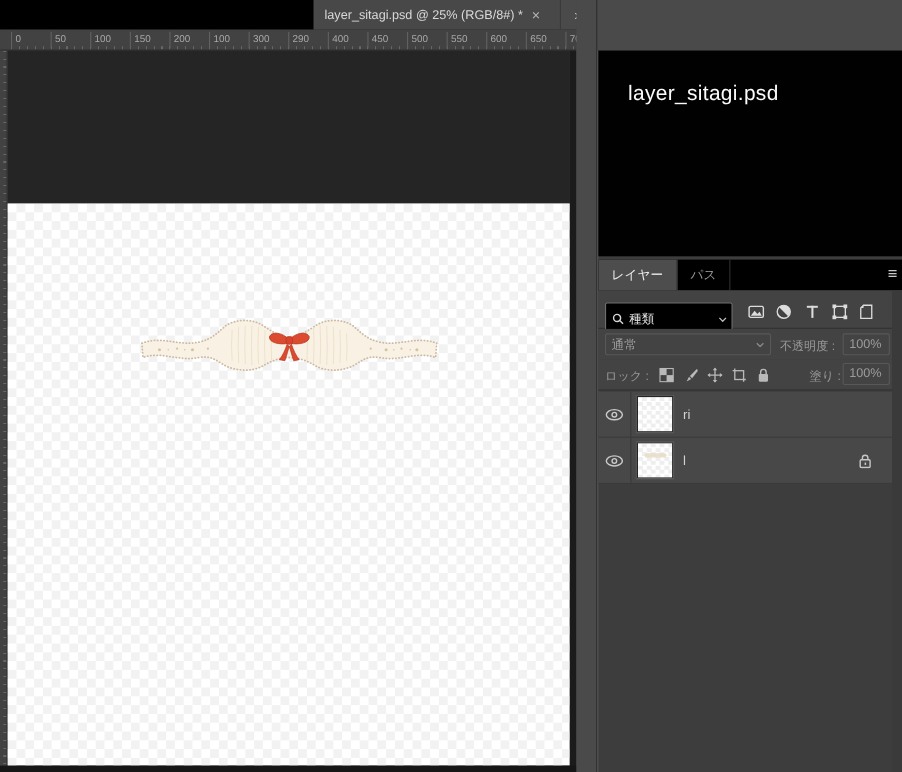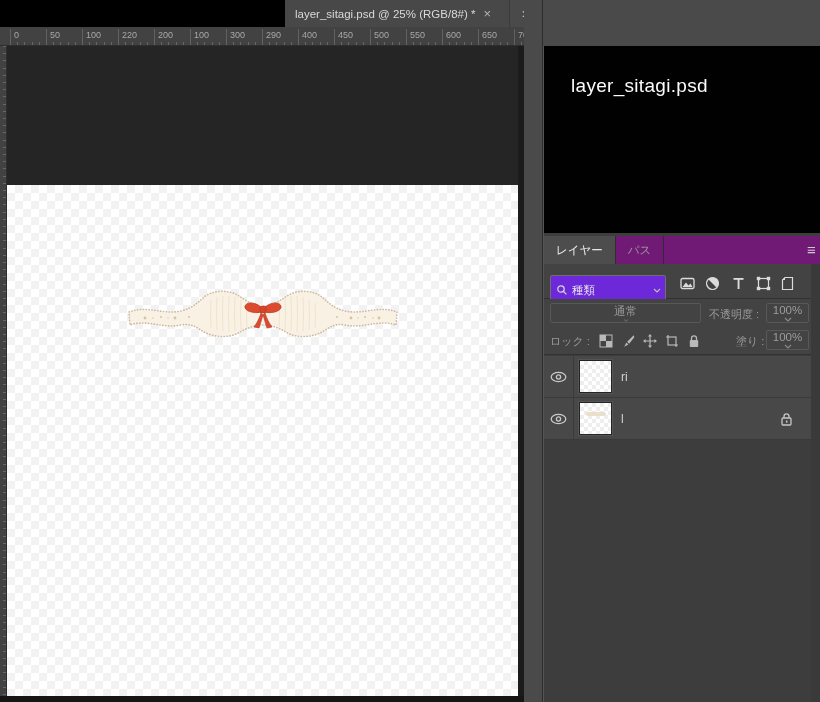--- a/index.html
+++ b/index.html
@@ -34,38 +34,38 @@
   #edge-right { left:518px; top:46px; width:6px; height:656px; background:#1b1b1b; }
   #edge-bottom { left:0; top:696px; width:524px; height:6px; background:#161616; }
   #gutter { left:524px; top:0; width:19px; height:702px; background:#4a4a4a;
             border-right:1px solid #2d2d2d; }
 
   
   #rpanel { left:543px; top:0; width:277px; height:702px; background:#3d3d3d; border-left:1px solid #555;margin-top:46px; }
   #preview-win { left:0; top:0; width:277px; height:187px; background:#010101; }
   #preview-title { left:27px; top:29px; font-size:19px; color:#fbfbfb; letter-spacing:.3px; }
 
-  #ptabs { left:0; top:190px; width:277px; height:28px; background:#701a75; display:flex; }
+  #ptabs { left:0; top:190px; width:277px; height:28px; background:#000000; display:flex; }
   .ptab { height:28px; display:flex; align-items:center; justify-content:center;
           font-size:11.5px; color:#9b9b9b; border-right:1px solid #2e2e2e; padding:0 12px; }
   .ptab.active { background:#4d4d4d; color:#ececec; }
   #panel-menu { left:263px; top:195px; color:#c9c9c9; font-size:15px; }
 
   #row-filter { left:0; top:218px; width:277px; height:35px; background:#434343;
                 border-bottom:1px solid #313131; }
-  #search-box { left:6px; top:11px; width:116px; height:30px; background:#6d28d9;
+  #search-box { left:6px; top:11px; width:116px; height:30px; background:#000000;
                 border:1px solid #6e6e6e; border-radius:2px; display:flex; align-items:center; }
   #search-box .lbl { font-size:11.5px; color:#e6e6e6; margin-left:4px; }
   .chev { width:8px; height:5px; }
   .ficon { position:absolute; top:12px; width:15px; height:15px; }
 
   #row-blend { left:0; top:253px; width:277px; height:28px; background:#434343; }
   .ddl { position:absolute; background:#434343; border:1px solid #585858; border-radius:2px;
          height:20px; display:flex; align-items:center; justify-content:space-between;
-         font-size:11.5px; color:#9c9c9c; padding:0 5px;flex-direction:column; }
+         font-size:11.5px; color:#9c9c9c; padding:0 5px; }
   .glabel { position:absolute; font-size:11px; color:#999; }
 
   #row-lock { left:0; top:281px; width:277px; height:28px; background:#434343;
               border-bottom:1px solid #313131; }
   .licon { position:absolute; top:7px; width:14px; height:14px; }
 
   #layer-list { left:0; top:310px; width:267px; }
   .lrow { position:relative; width:267px; height:42px; background:#484848;
           border-bottom:1px solid #3a3a3a; }
   .eyecell { position:absolute; left:0; top:0; width:30px; height:42px;
@@ -89,21 +89,21 @@
   <div class="abs" id="doc-tab">
     <span class="title">layer_sitagi.psd @ 25% (RGB/8#) *</span>
     <span class="close">×</span>
   </div>
   <div class="abs" id="tab-overflow">»</div>
 
   <div class="abs" id="ruler-h">
     <span class="rl" style="left:10px">0</span>
     <span class="rl" style="left:46px">50</span>
     <span class="rl" style="left:82px">100</span>
-    <span class="rl" style="left:118px">220</span>
+    <span class="rl" style="left:118px">150</span>
     <span class="rl" style="left:154px">200</span>
     <span class="rl" style="left:190px">100</span>
     <span class="rl" style="left:226px">300</span>
     <span class="rl" style="left:262px">290</span>
     <span class="rl" style="left:298px">400</span>
     <span class="rl" style="left:334px">450</span>
     <span class="rl" style="left:370px">500</span>
     <span class="rl" style="left:406px">550</span>
     <span class="rl" style="left:442px">600</span>
     <span class="rl" style="left:478px">650</span>

